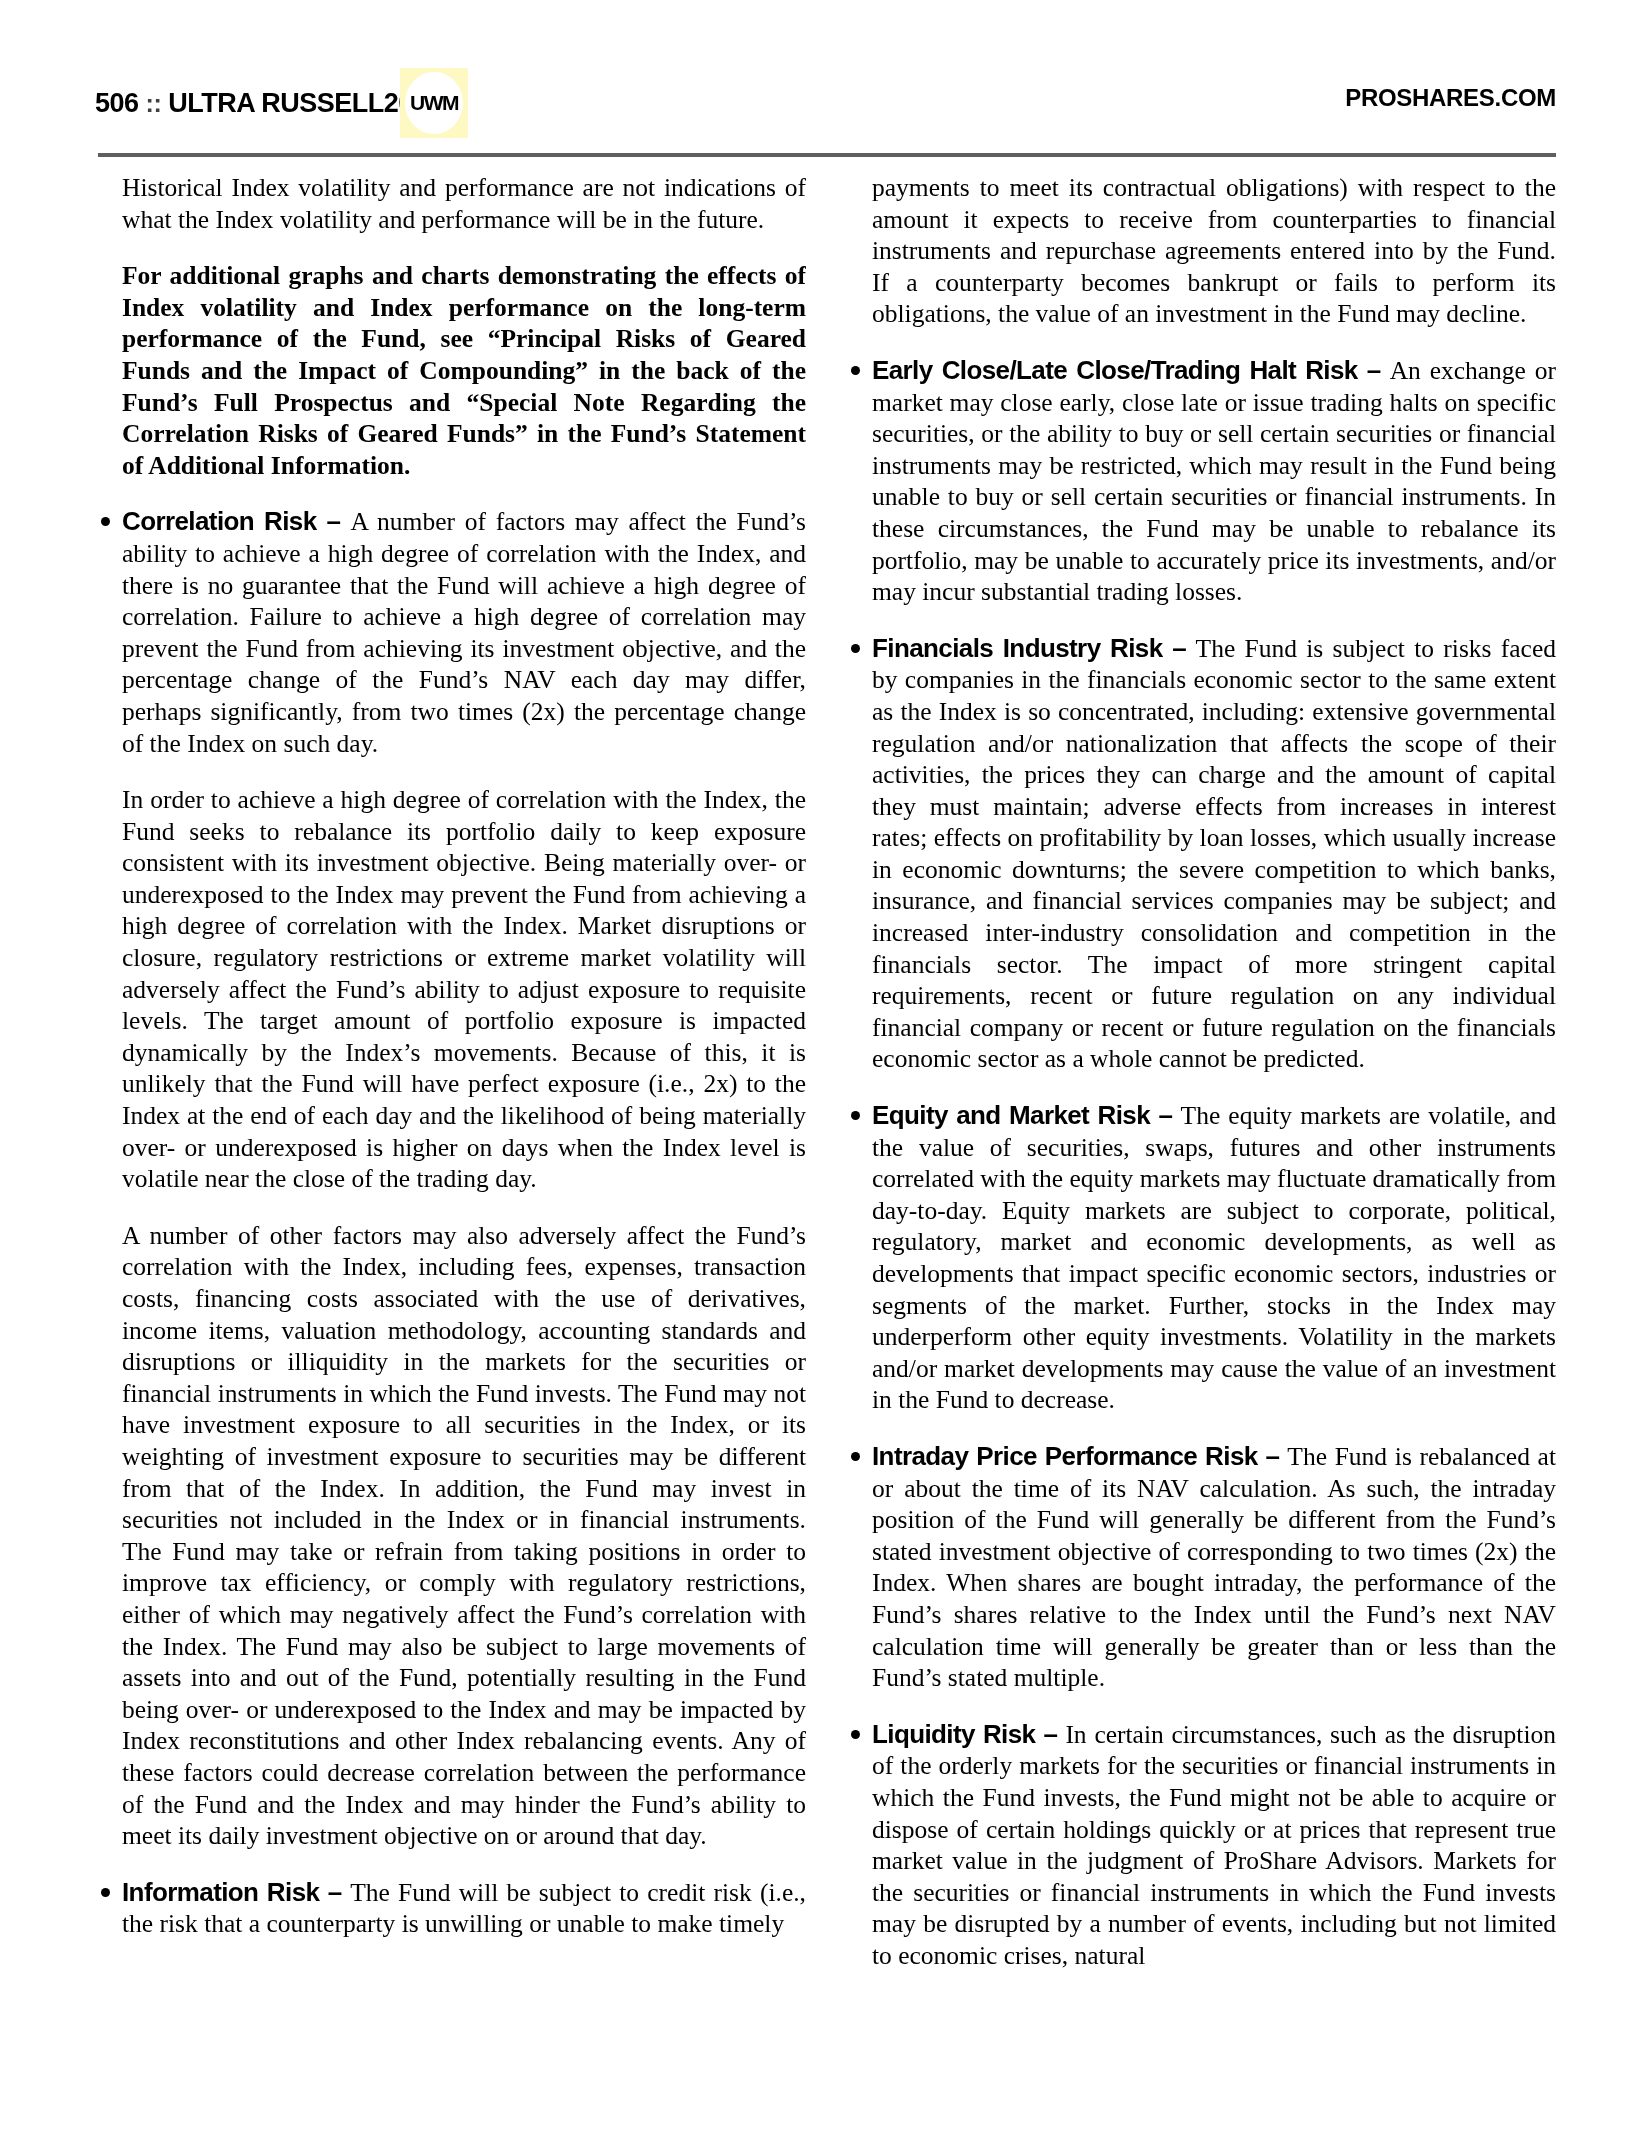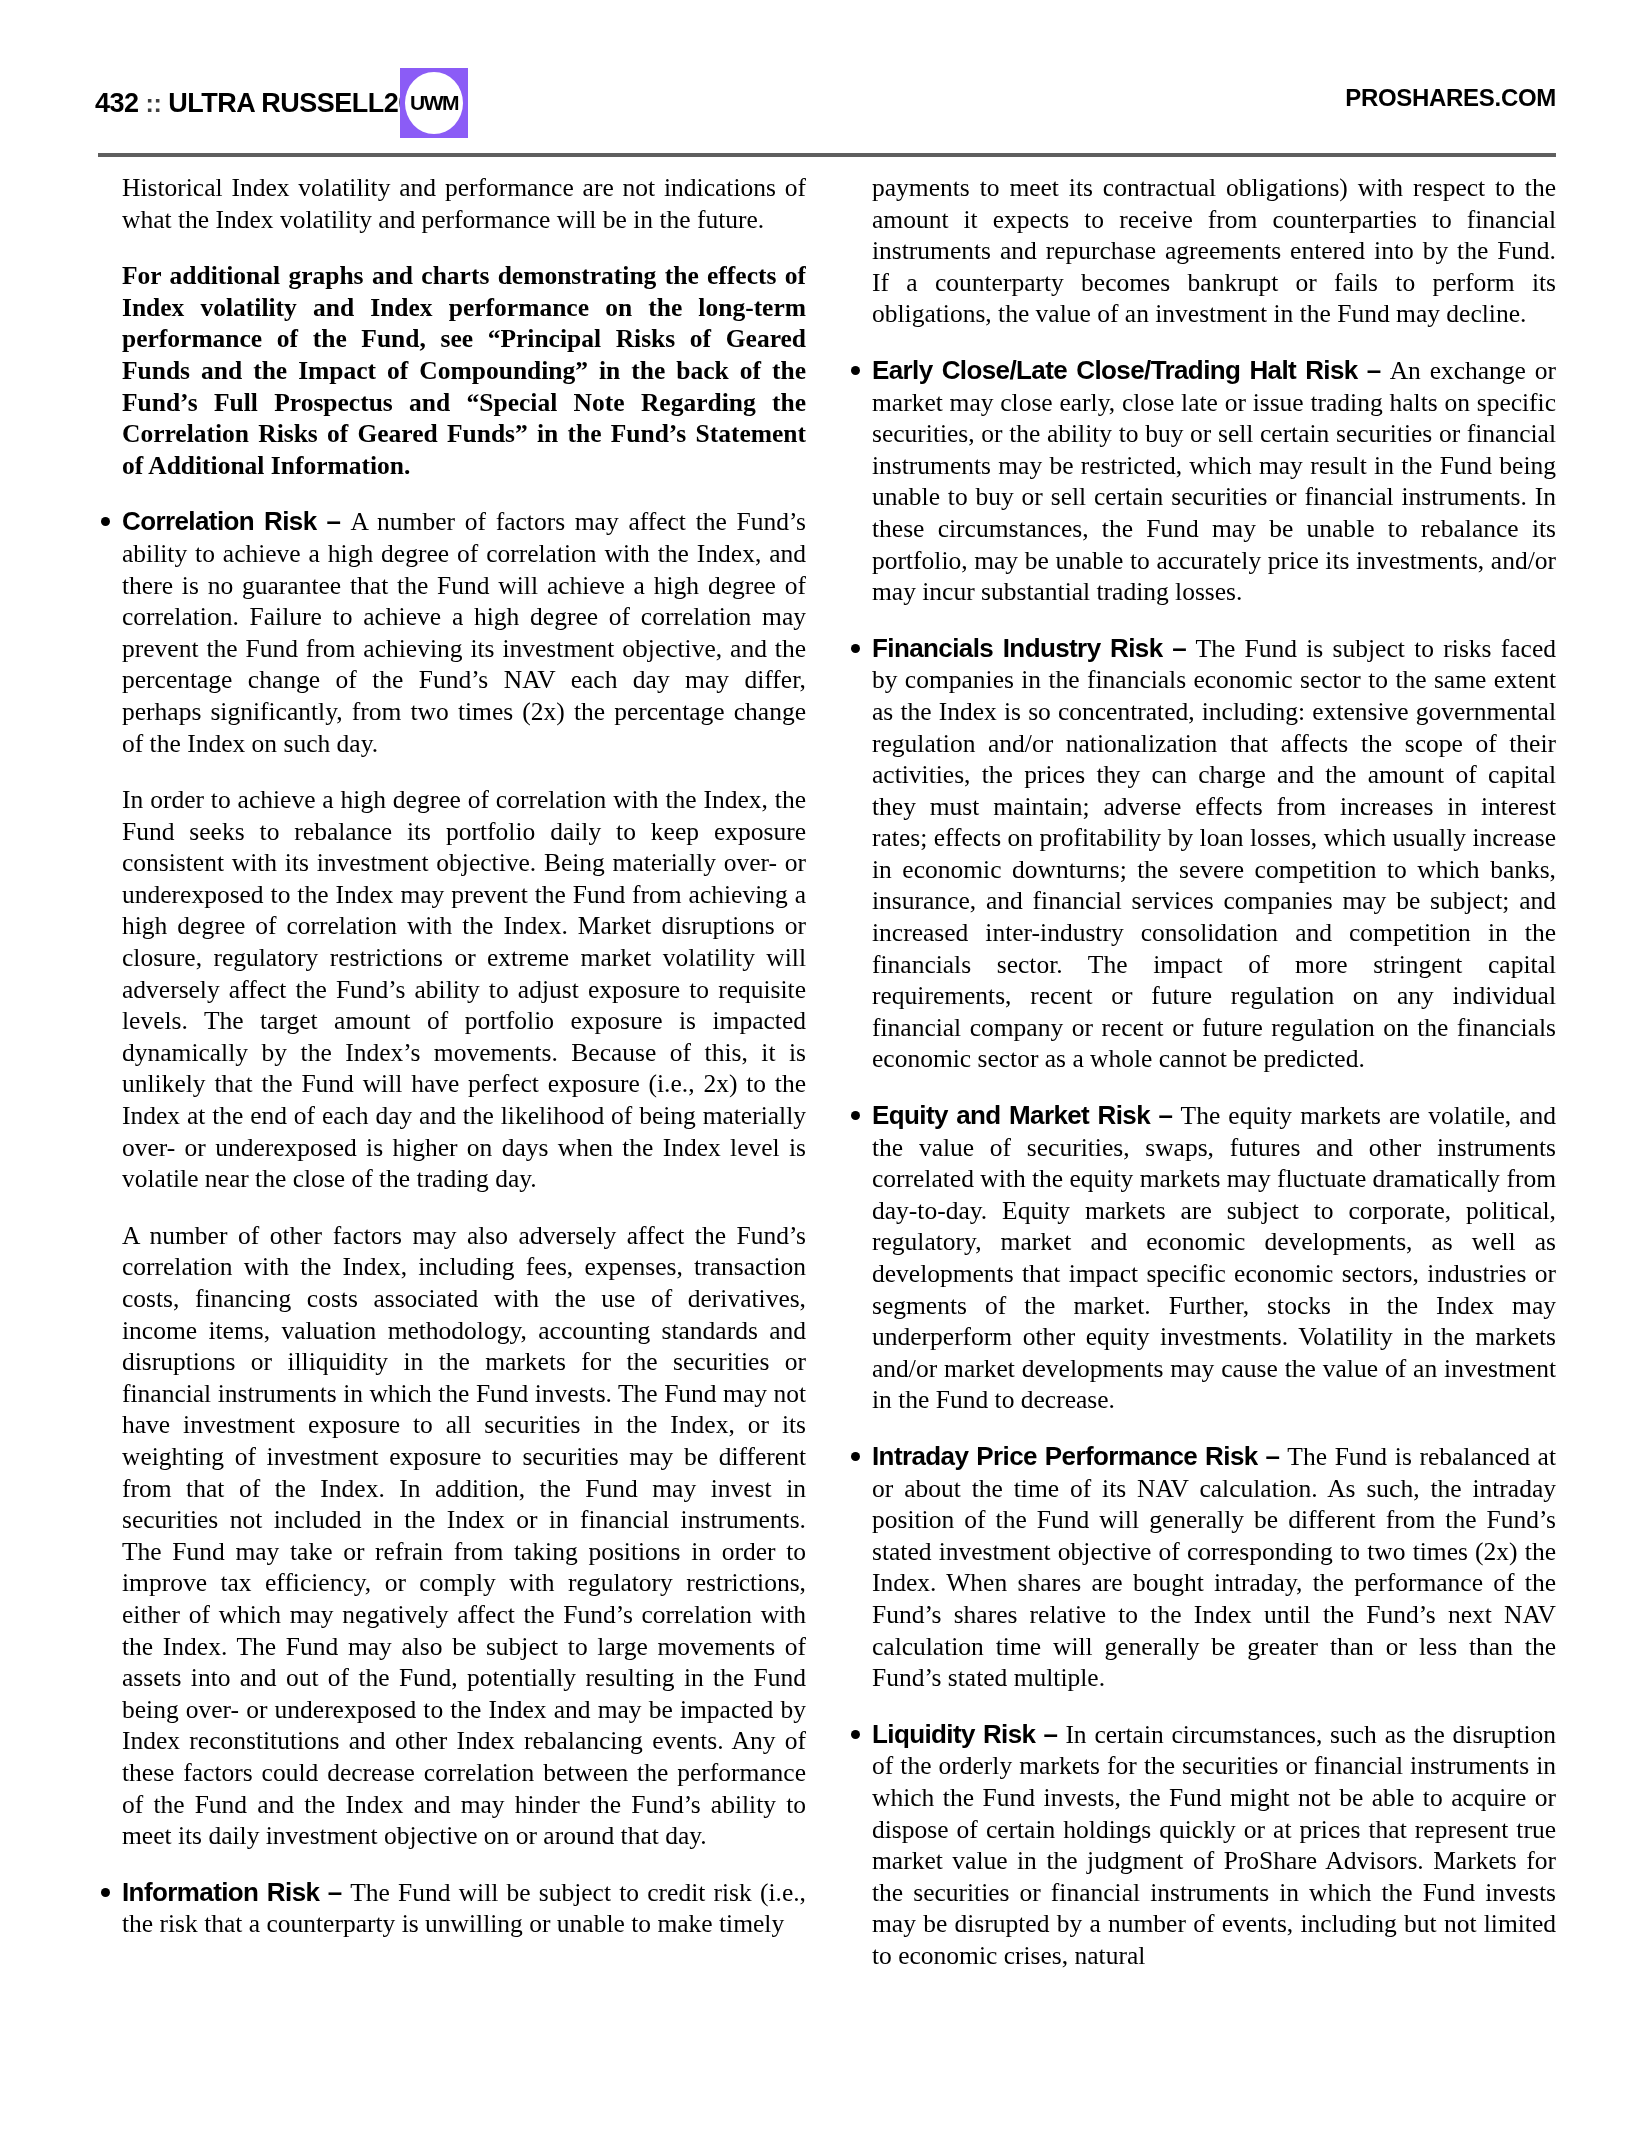--- a/index.html
+++ b/index.html
@@ -12,21 +12,21 @@
   
   .hdr-left {
     position: absolute; left: 95px; top: 88px;
     font-family: "Liberation Sans", sans-serif;
     font-weight: bold; font-size: 27px; letter-spacing: -0.5px;
     white-space: nowrap;
   }
   .hdr-sep { color: #3f3f3f; padding: 0 7px; font-size: 25px; }
   .logo {
     position: absolute; left: 400px; top: 68px;
-    width: 68px; height: 70px; background: #8b5cf6;
+    width: 68px; height: 70px; background: #fef9c3;
     display: flex; align-items: center; justify-content: center;
   }
   .logo-oval {
     width: 58px; height: 62px; background: #fff; border-radius: 50%;
     display: flex; align-items: center; justify-content: center;
   }
   .logo-txt {
     font-family: "Liberation Sans", sans-serif; font-weight: bold;
     font-size: 21px; letter-spacing: -1.5px; color: #000;
   }
@@ -61,21 +61,21 @@
   .bhead {
     font-family: "Liberation Sans", sans-serif; font-weight: bold;
     font-size: 26px; letter-spacing: -0.6px;
   }
 </style>
 </head>
 <body>
 
 <header>
   <div class="hdr-left">
-    <span>432</span><span class="hdr-sep">::</span><span>ULTRA RUSSELL2000</span>
+    <span>506</span><span class="hdr-sep">::</span><span>ULTRA RUSSELL2000</span>
   </div>
   <div class="logo">
     <div class="logo-oval">
       <span class="logo-txt">UWM</span>
     </div>
   </div>
   <div class="hdr-right">PROSHARES.COM</div>
   <div class="rule"></div>
 </header>
 

